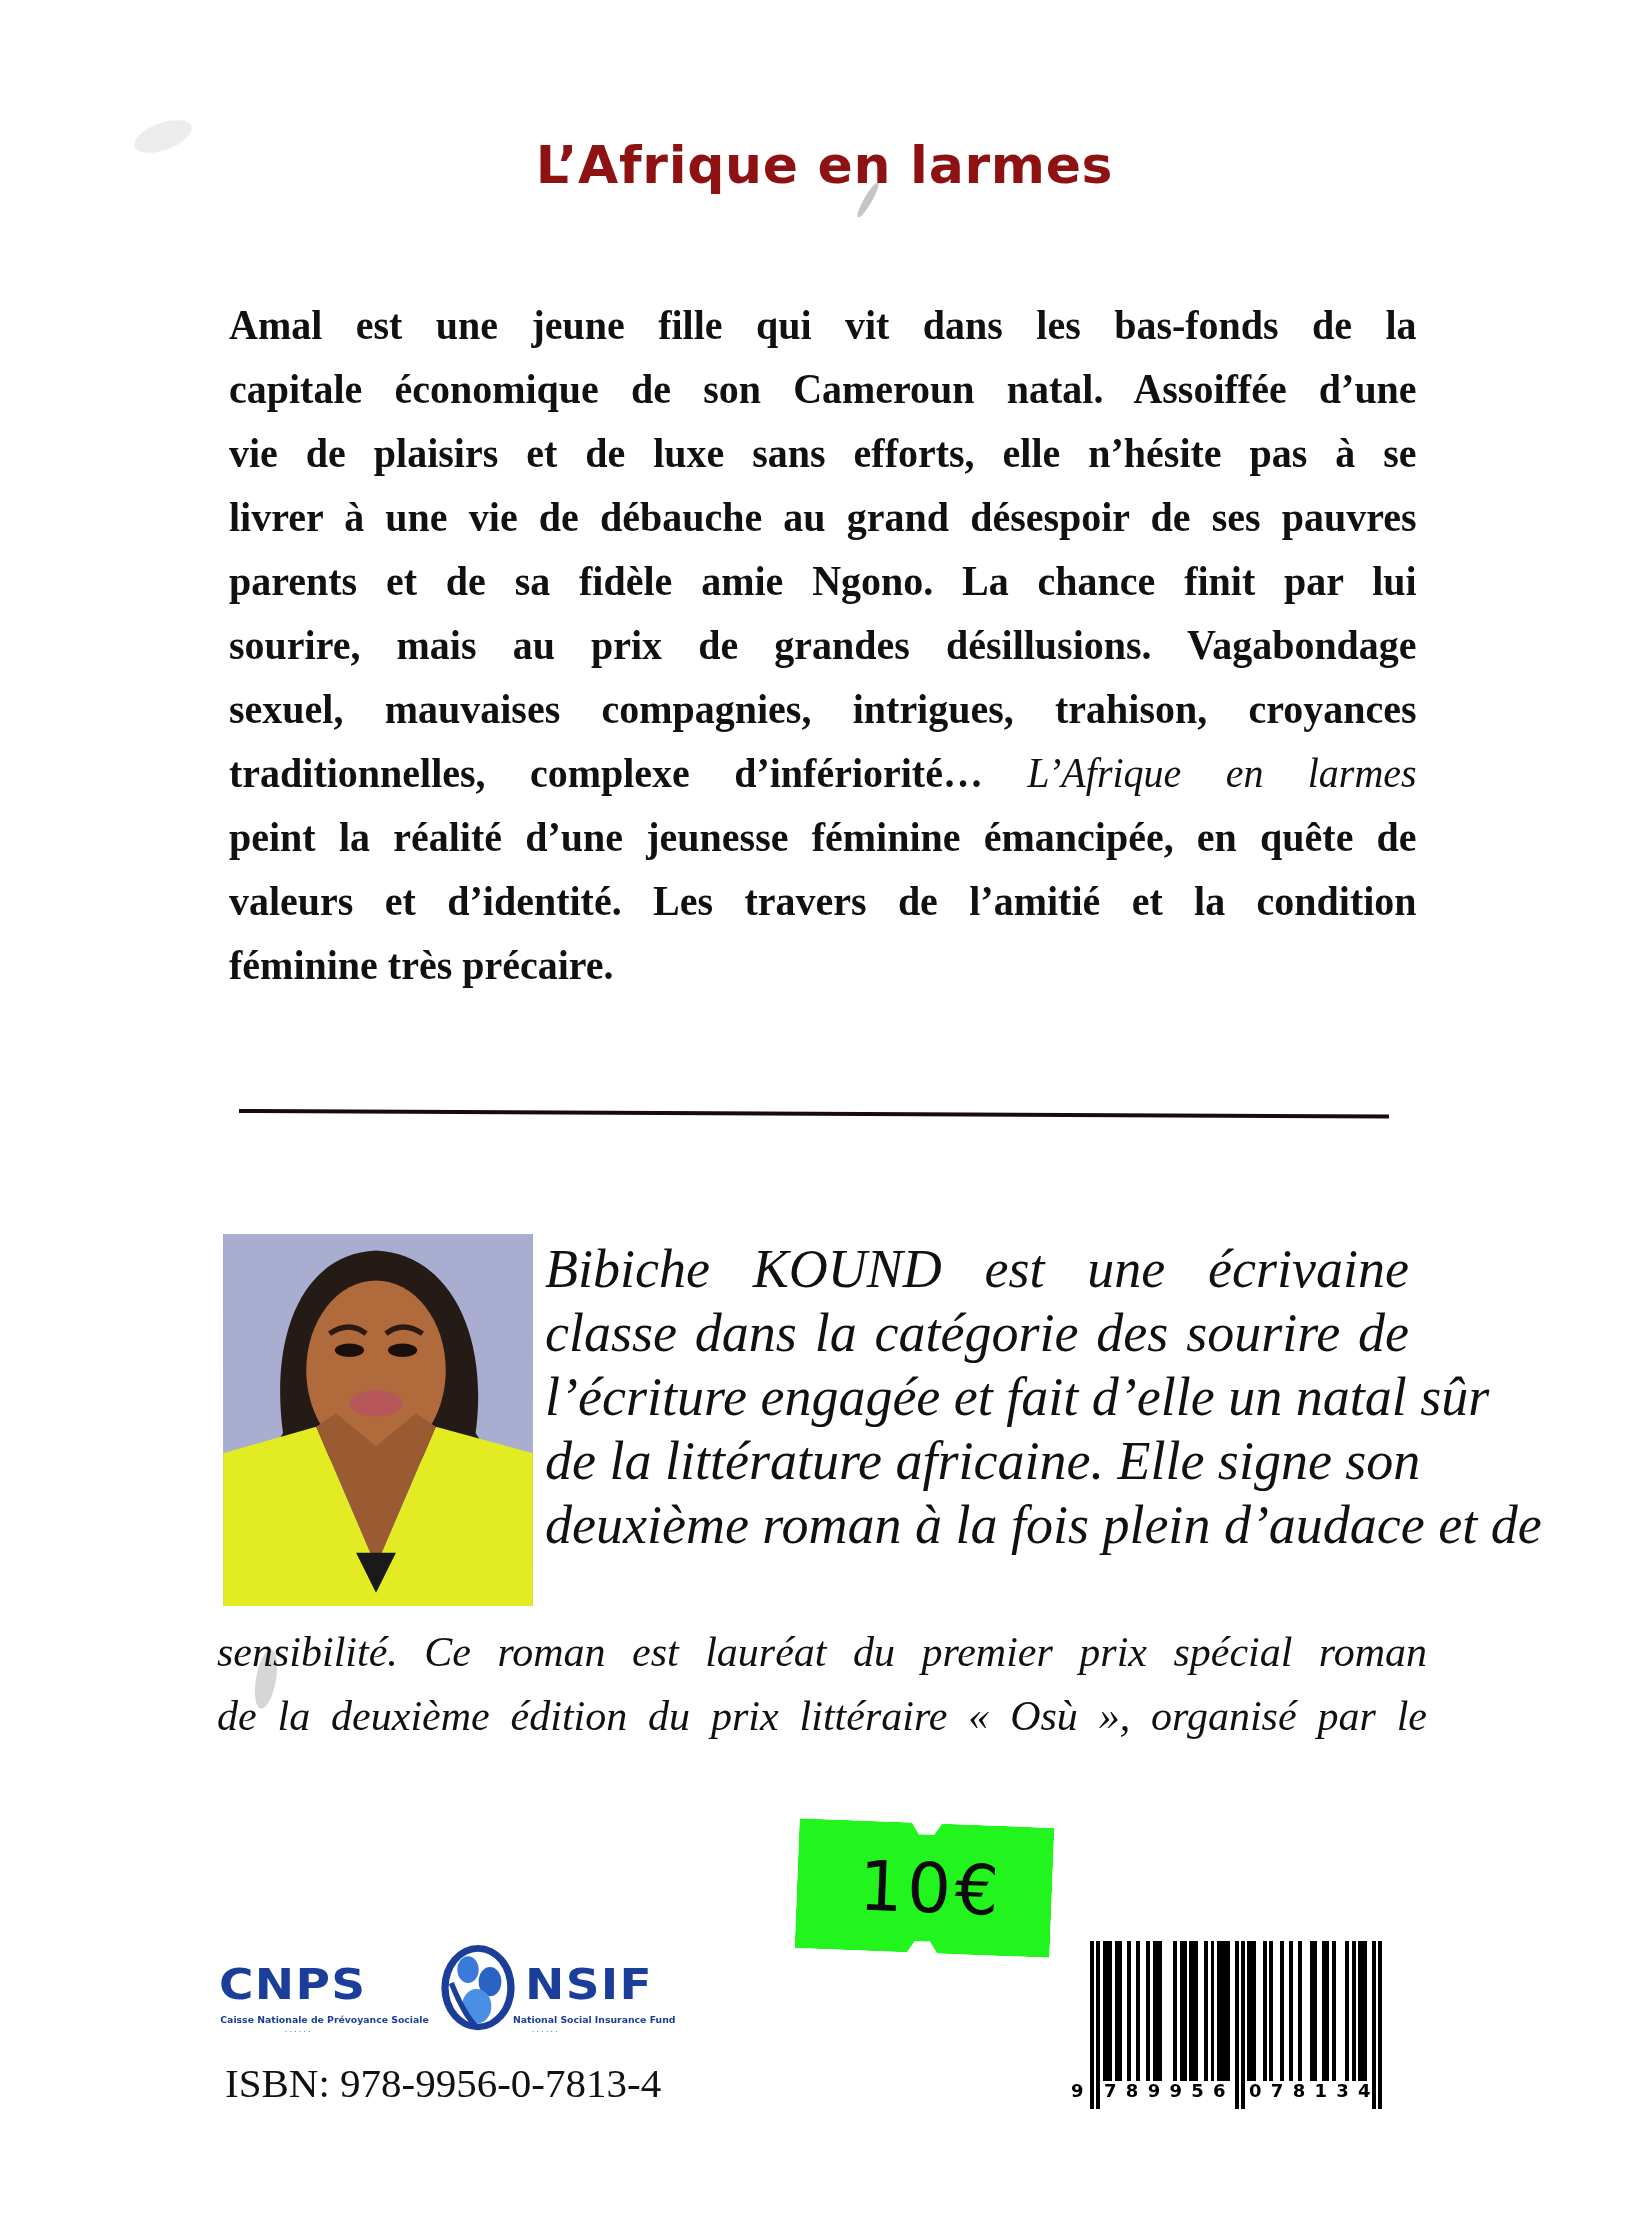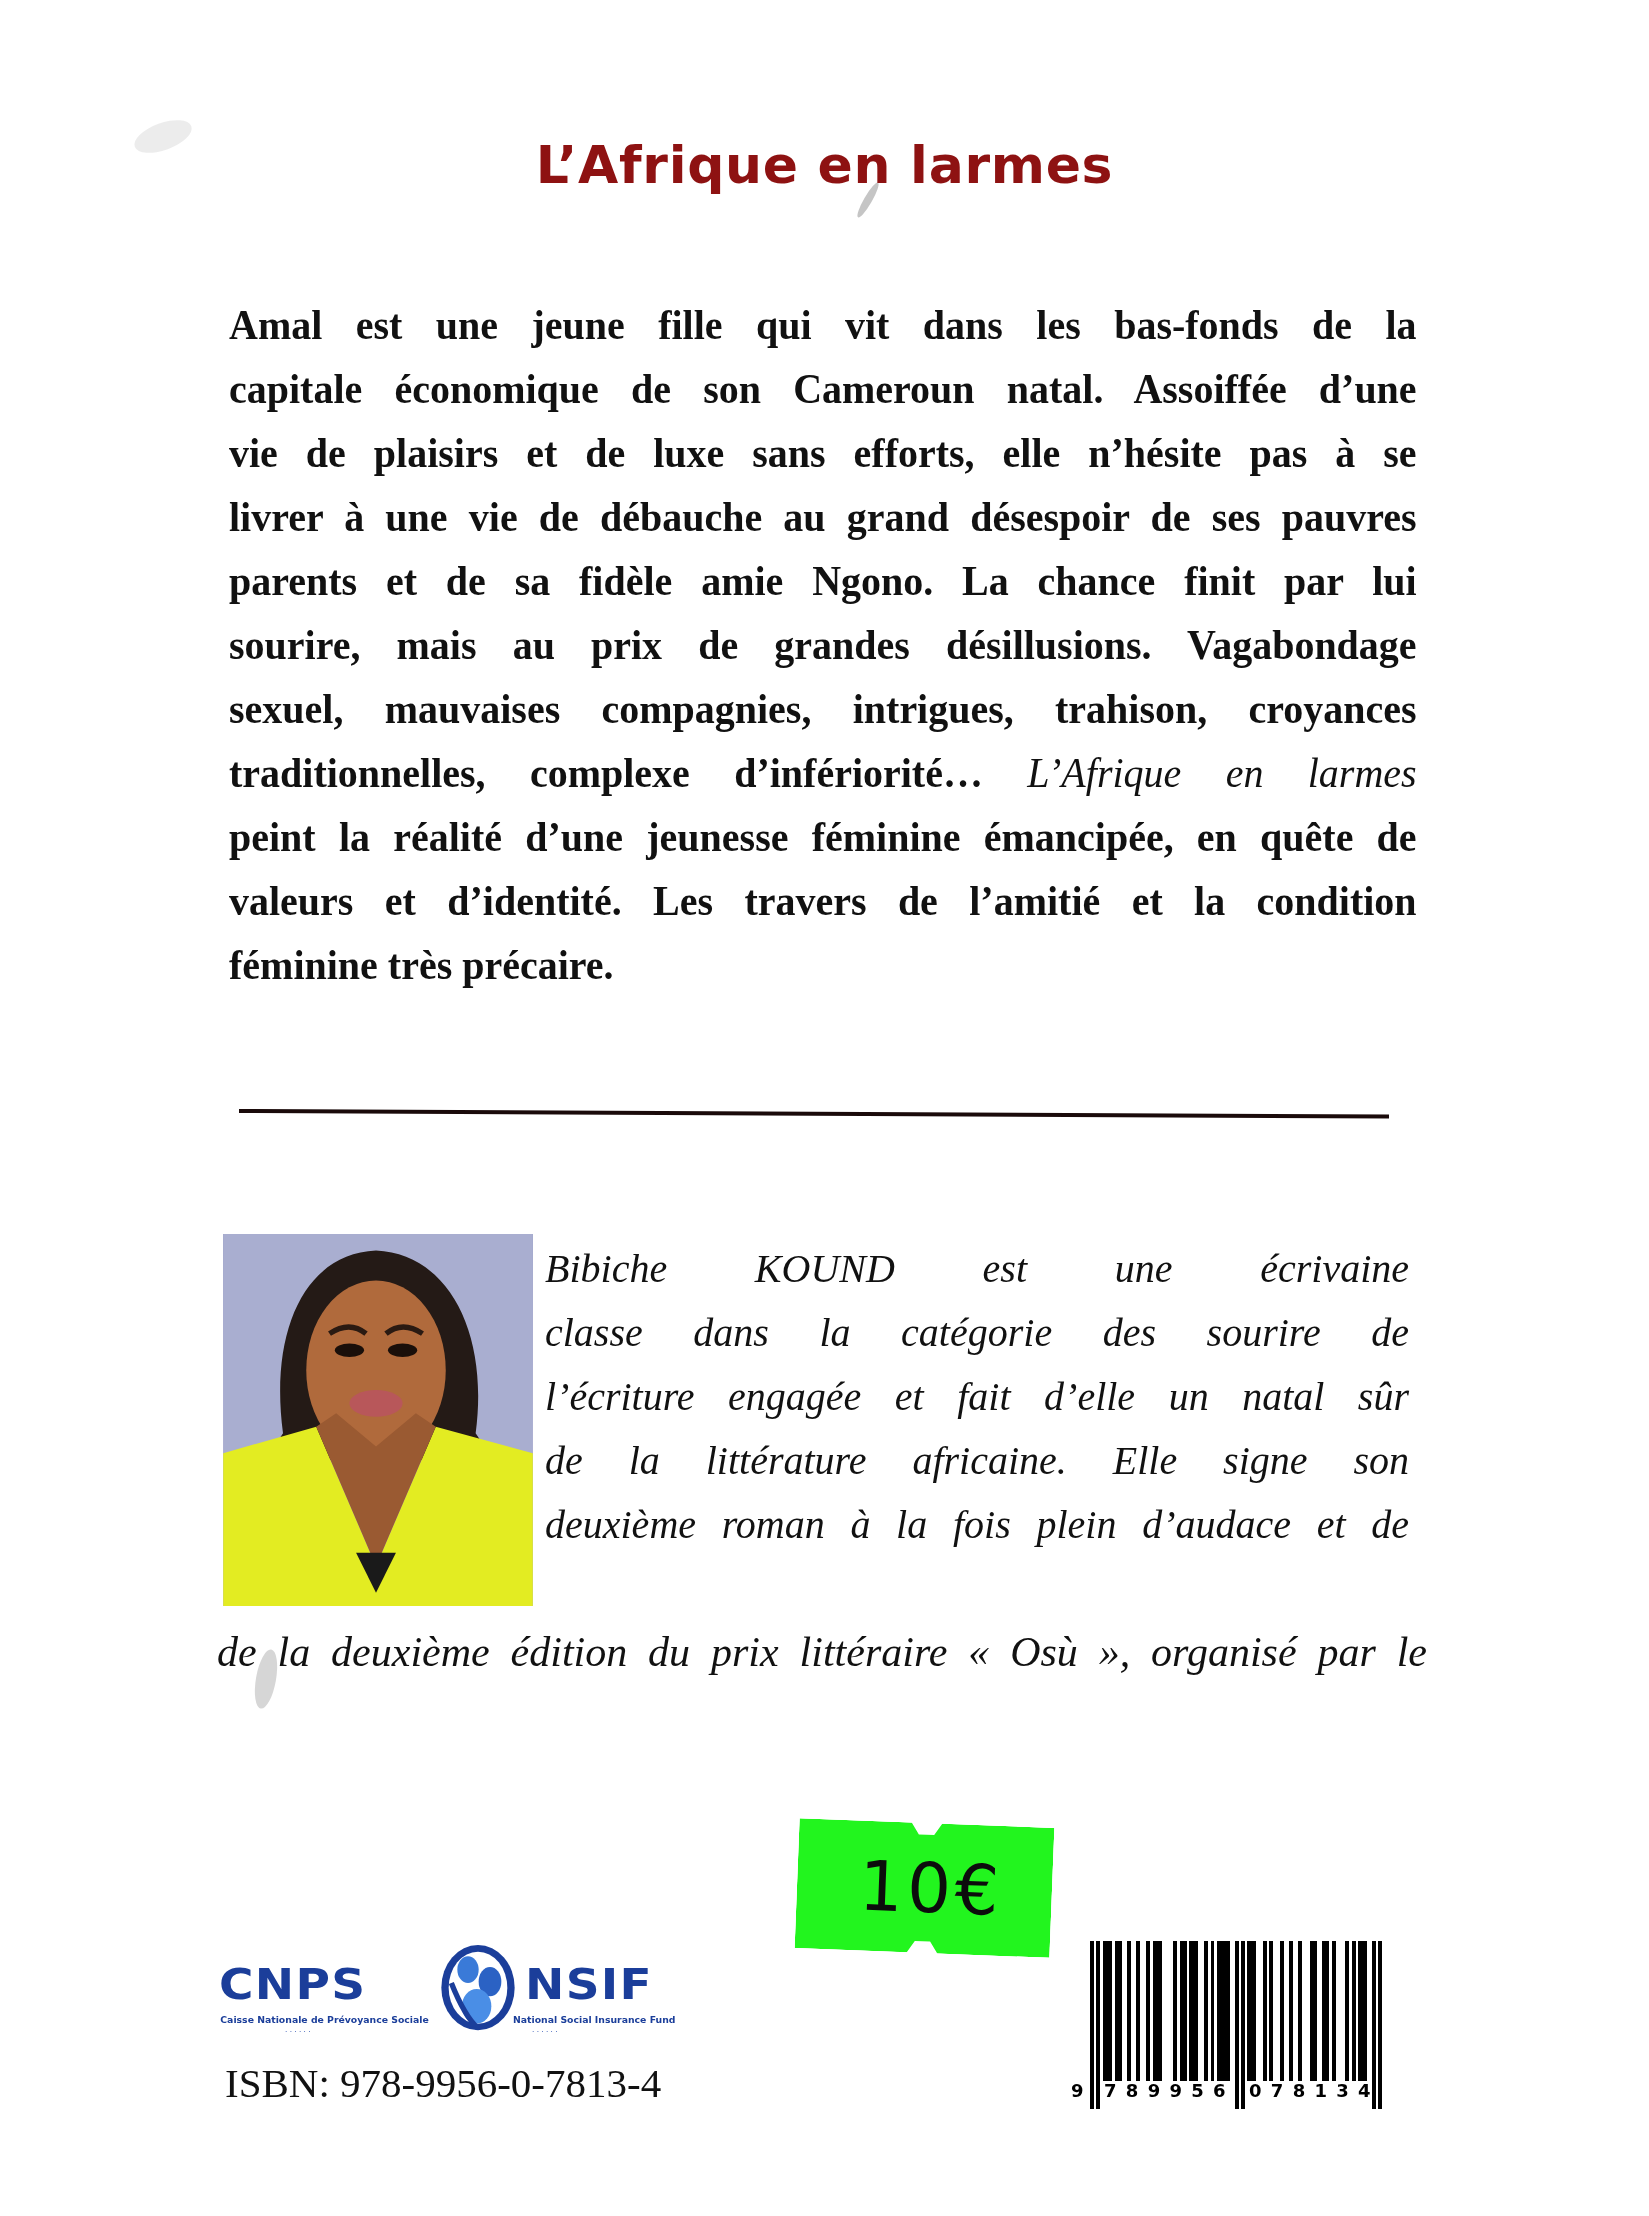--- a/index.html
+++ b/index.html
@@ -24,21 +24,21 @@
   .rule {
     position: absolute; left: 239px; top: 1109px; width: 1150px; height: 4px; background: #1a0a0a;
     transform: rotate(0.28deg); transform-origin: left center;
   }
   .photo {
     position: absolute; left: 223px; top: 1234px; width: 310px; height: 372px; overflow: hidden;
     background: linear-gradient(180deg, #9aa3c8 0%, #b6b8d8 45%, #c9c9e0 100%);
   }
   .bio {
     position: absolute; left: 545px; top: 1237px; width: 864px;
-    font-style: italic; font-size: 40px; line-height: 64px;
+    font-style: italic; font-size: 54px; line-height: 64px;
   }
   .bio .line { display: block; white-space: nowrap; text-align: justify; text-align-last: justify; }
   .bio-full {
     position: absolute; left: 217px; top: 1620px; width: 1210px;
     font-style: italic; font-size: 42px; line-height: 64px;
   }
   .bio-full .line { display: block; white-space: nowrap; text-align: justify; text-align-last: justify; }
   .bio-full .line.last { text-align-last: left; }
   .price-sticker {
     position: absolute; left: 797px; top: 1823px; width: 255px; height: 130px;
@@ -119,20 +119,21 @@
 
 <div class="bio">
   <span class="line">Bibiche KOUND est une écrivaine</span>
   <span class="line">classe dans la catégorie des sourire de</span>
   <span class="line">l’écriture engagée et fait d’elle un natal sûr</span>
   <span class="line">de la littérature africaine. Elle signe son</span>
   <span class="line">deuxième roman à la fois plein d’audace et de</span>
 </div>
 
 <div class="bio-full">
+  <span class="line">sensibilité. Ce roman est lauréat du premier prix spécial roman</span>
   <span class="line">de la deuxième édition du prix littéraire « Osù », organisé par le</span>
 </div>
 
 <div class="price-sticker">
   <span class="price-text">10€</span>
 </div>
 
 <div class="logo">
   <span class="word" style="left:0">CNPS</span>
   <span class="sub" style="left:1.3px;top:72px">Caisse Nationale de Prévoyance Sociale</span>

